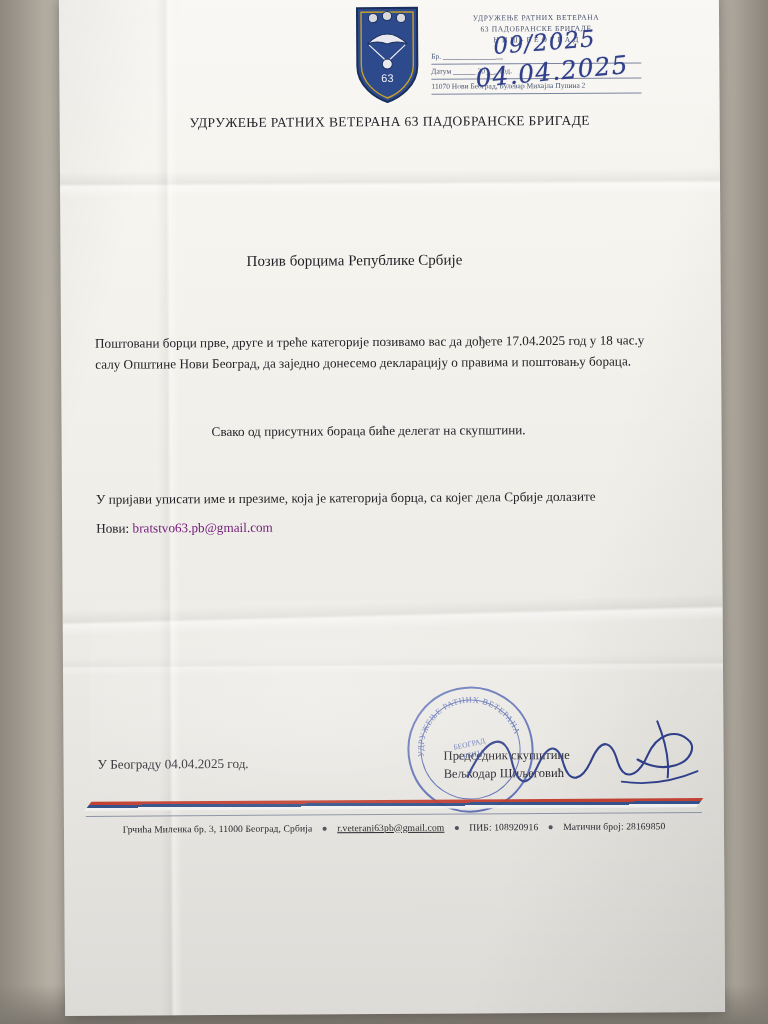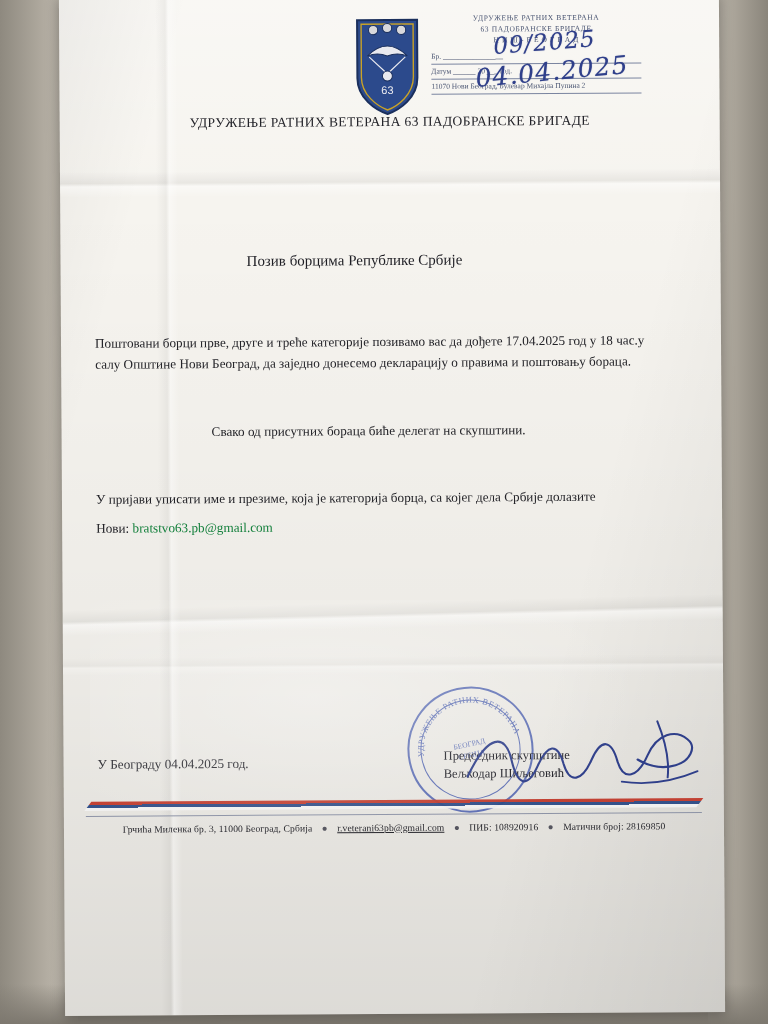--- a/index.html
+++ b/index.html
@@ -91,21 +91,21 @@
   }
 
   
   .header {
     position: relative;
     height: 150px;
   }
   .emblem {
     position: absolute;
     left: 292px;
-    top: 22px;
+    top: 10px;
     width: 72px;
     height: 100px;
   }
   .stamp-block {
     position: absolute;
     left: 372px;
     top: 20px;
     width: 210px;
     color: #3d4a6b;
     font-family: "Liberation Serif", serif;
@@ -167,21 +167,21 @@
     color: #242429;
   }
   .p1 { margin-top: 62px; }
   .p2 { margin-top: 46px; margin-left: 150px; margin-right: 90px; }
   .p3 { margin-top: 46px; }
   .email-line {
     margin: 10px 0 0 34px;
     font-size: 13.2px;
     color: #242429;
   }
-  .email-line .addr { color: #15803d; }
+  .email-line .addr { color: #701a75; }
 
   
   .signature-zone {
     position: relative;
     margin-top: 176px;
     height: 150px;
   }
   .place-date {
     position: absolute;
     left: 34px;

